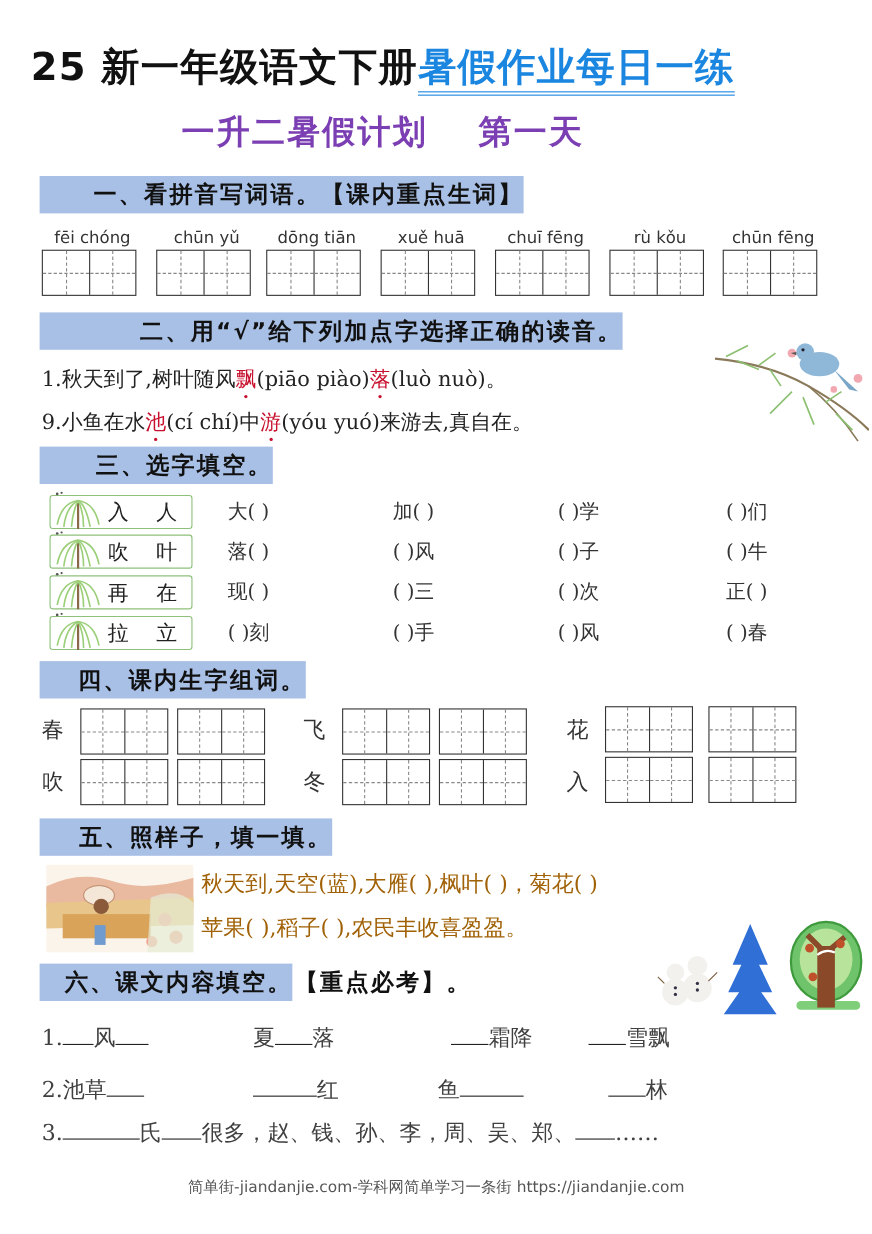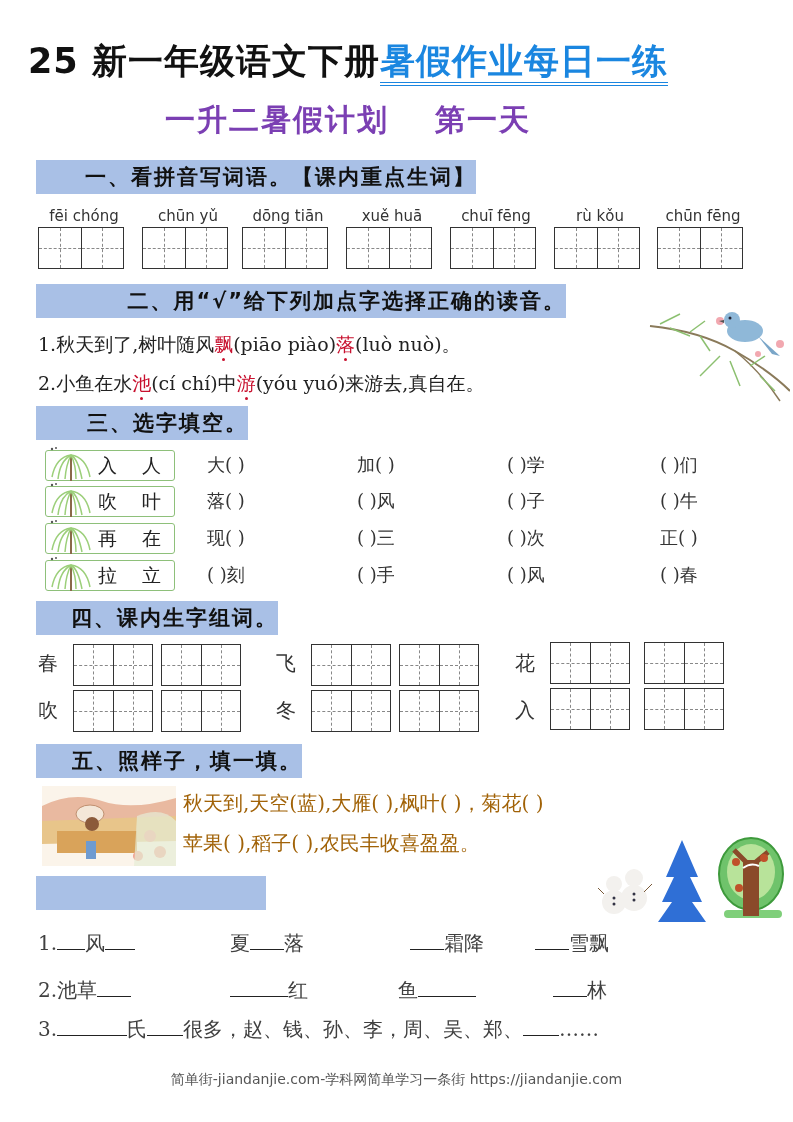--- a/index.html
+++ b/index.html
@@ -116,21 +116,21 @@
         <div class="cell"></div>
       </div>
     </div>
   </div>
 
 <div class="sec" style="top:284px;width:530px;">二、用“√”给下列加点字选择正确的读音。</div>
 <div class="line" style="left:38px;top:332px;">
   <span>1.秋天到了,树叶随风</span><span class="red">飘</span><span>(piāo  piào)</span><span class="red">落</span><span>(luò  nuò)。</span>
 </div>
 <div class="line" style="left:38px;top:371px;">
-  <span>2.小鱼在水</span><span class="red">池</span><span>(cí chí)中</span><span class="red">游</span><span>(yóu yuó)来游去,真自在。</span>
+  <span>9.小鱼在水</span><span class="red">池</span><span>(cí chí)中</span><span class="red">游</span><span>(yóu yuó)来游去,真自在。</span>
 </div>
 
 <svg class="abs" style="left:640px;top:296px;" width="150" height="110">
   <path d="M10 30 Q60 35 95 55 T150 95" stroke="#8a7a5a" stroke-width="2" fill="none"></path>
   <path d="M95 55 Q120 75 140 105" stroke="#8a7a5a" stroke-width="1.5" fill="none"></path>
   <g stroke="#8cc070" stroke-width="1.5">
     <line x1="20" y1="28" x2="40" y2="18"></line>
       <line x1="30" y1="32" x2="50" y2="40"></line>
       <line x1="50" y1="36" x2="65" y2="25"></line>
     <line x1="60" y1="40" x2="70" y2="55"></line>
@@ -356,21 +356,21 @@
   <ellipse cx="155" cy="40" rx="24" ry="28" fill="#b8e39a"></ellipse>
   <rect x="147" y="28" width="16" height="56" fill="#8a4a2a"></rect>
   <path d="M150 30 L138 18 M160 30 L172 20" stroke="#8a4a2a" stroke-width="5"></path>
   <circle cx="140" cy="30" r="4" fill="#c0502a"></circle>
     <circle cx="168" cy="26" r="4" fill="#c0502a"></circle>
     <circle cx="143" cy="56" r="4" fill="#c0502a"></circle>
   <path d="M147 36 Q155 30 163 34" stroke="#fff" stroke-width="2" fill="none"></path>
 </svg>
 
 <div class="sec" style="top:876px;width:230px;">
-  
+  <span>六、课文内容填空。</span><span class="after">【重点必考】。</span>
 </div>
 <div class="line6" style="left:38px;top:930px;">
   <span>1.</span><span class="u" style="width:28px"></span><span>风</span><span class="u" style="width:30px"></span>
 </div>
 <div class="line6" style="left:230px;top:930px;">
   <span>夏</span><span class="u" style="width:34px"></span><span>落</span>
 </div>
 <div class="line6" style="left:410px;top:930px;">
   <span class="u" style="width:34px"></span><span>霜降</span>
 </div>

